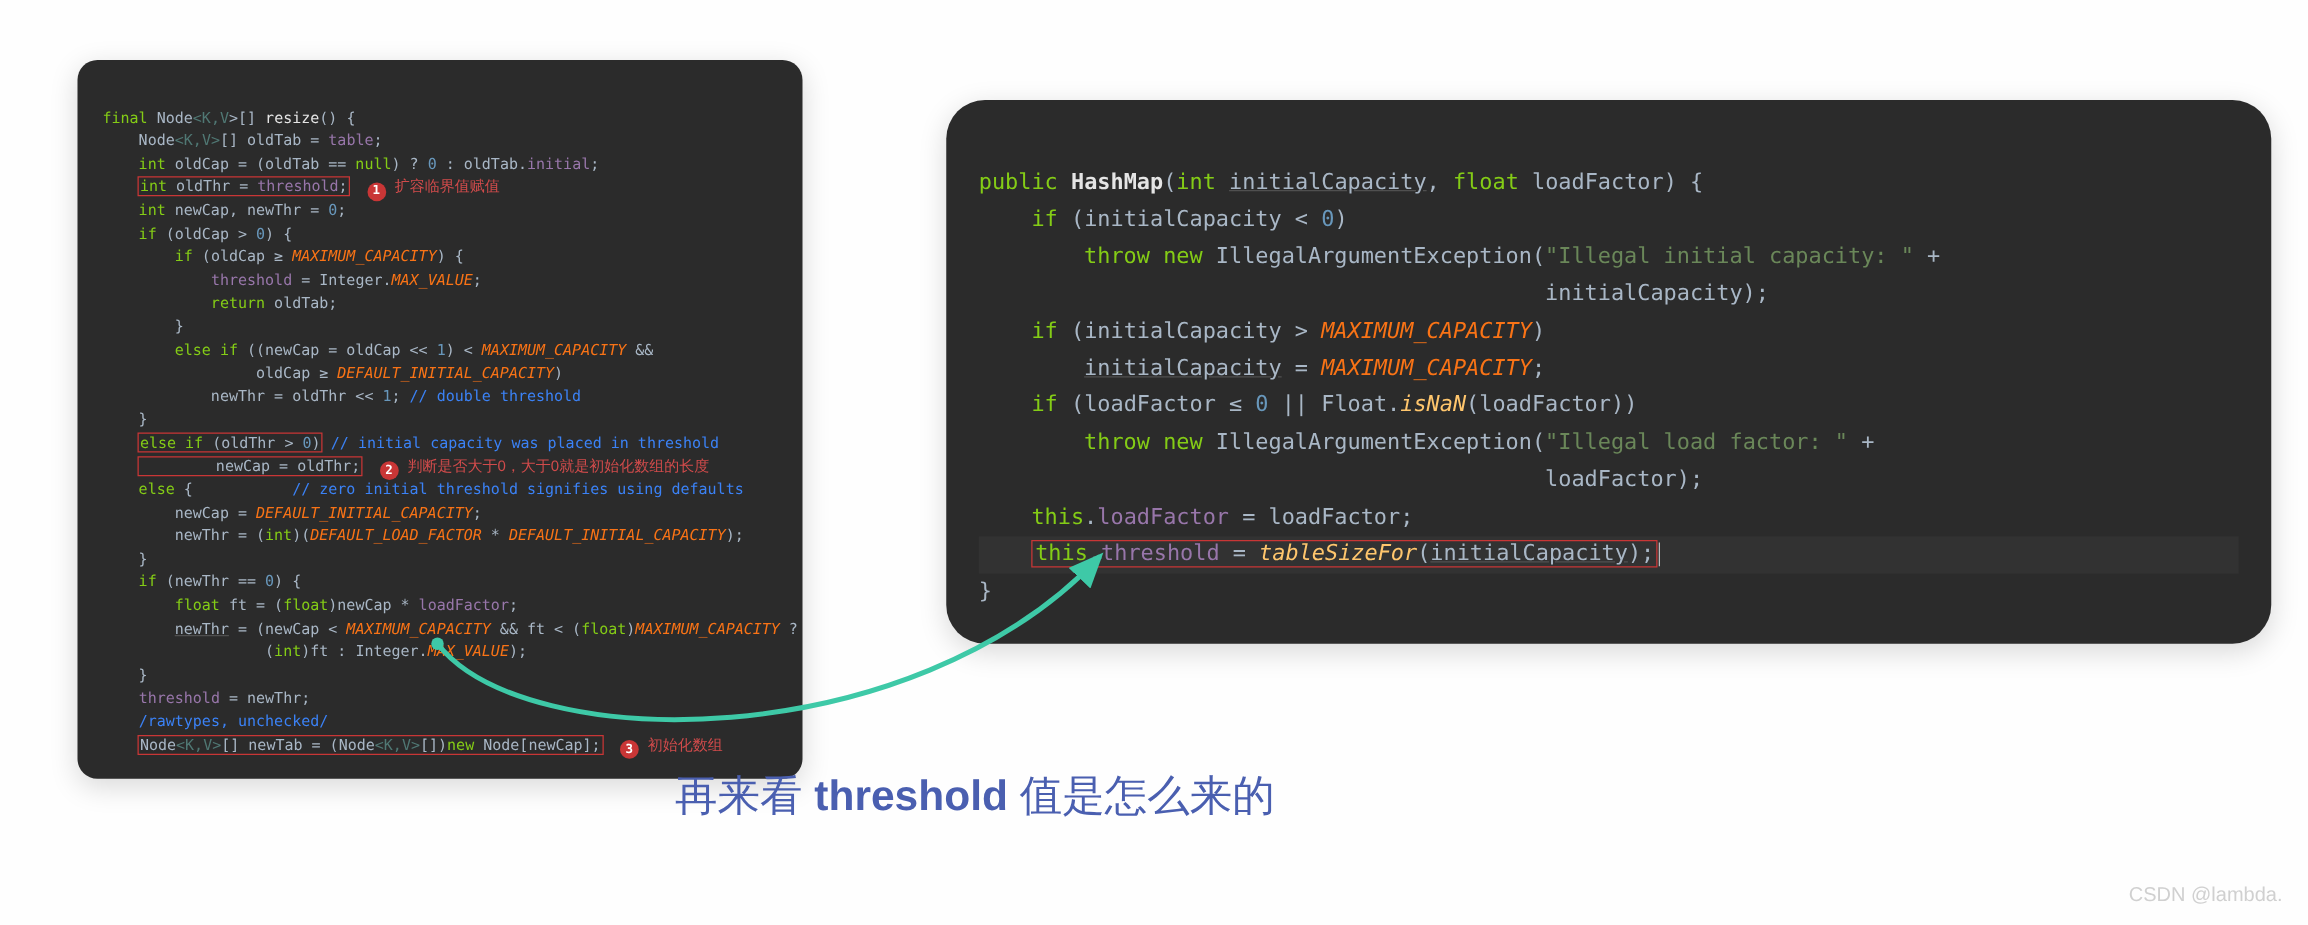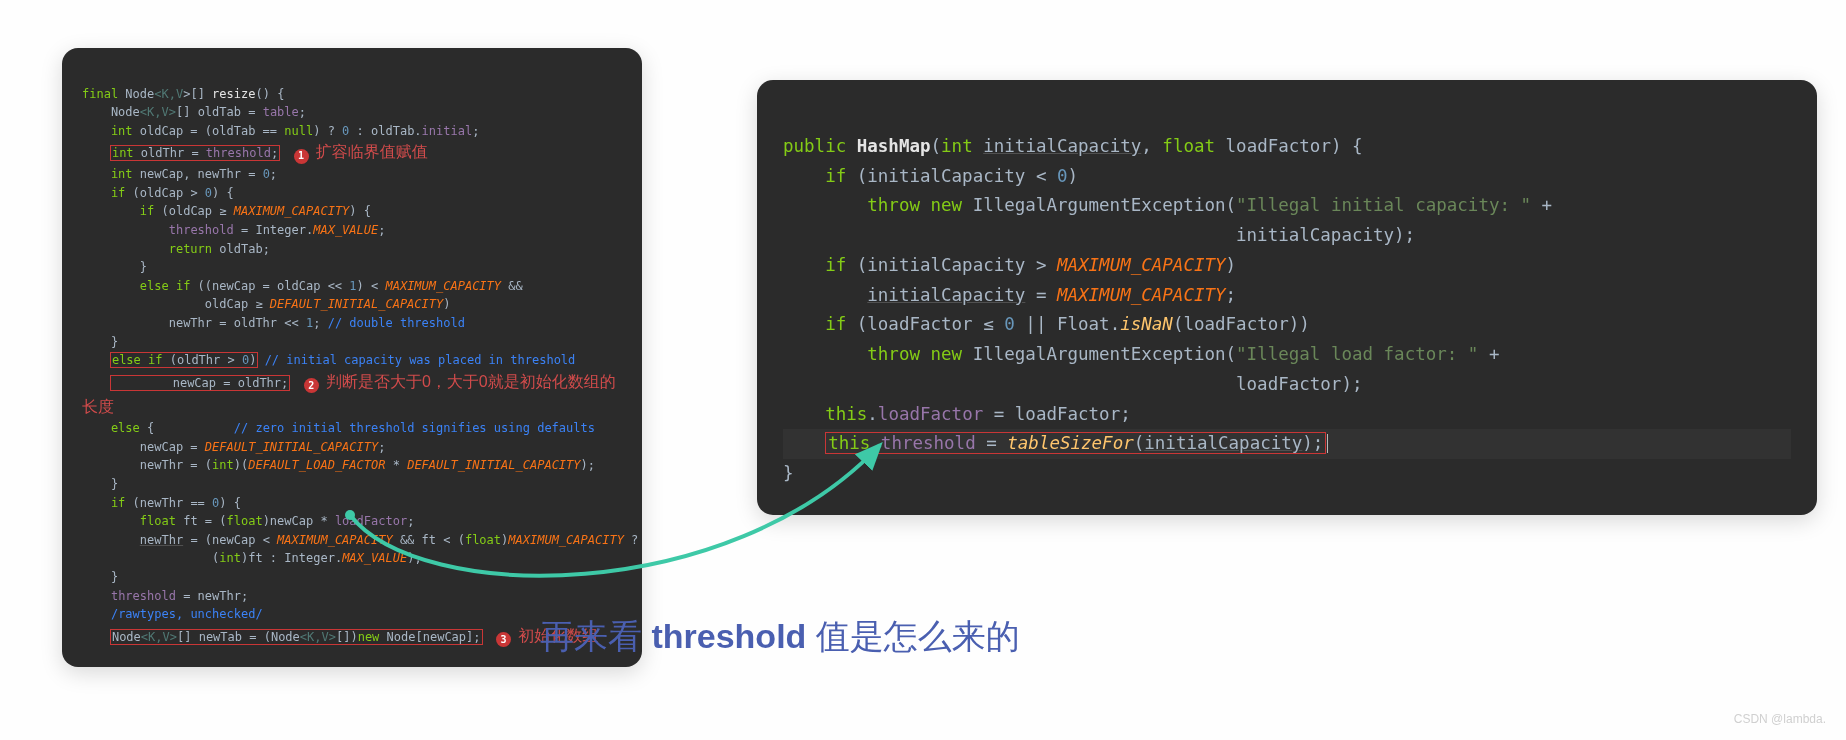--- a/index.html
+++ b/index.html
@@ -16,21 +16,21 @@
     background: #2b2b2b;
     border-radius: 16px;
     box-shadow: 0 6px 22px rgba(0,0,0,0.15);
     padding: 18px 20px;
     color: #a9b7c6;
     font-size: 12px;
     line-height: 1.55;
     white-space: pre;
   }
   .panel-left { left: 62px; top: 48px; width: 580px; }
-  .panel-right { left: 757px; top: 80px; width: 1060px; font-size: 17.5px; line-height: 1.7; padding: 22px 26px 26px 26px; }
+  .panel-right { left: 757px; top: 80px; width: 1060px; font-size: 17.5px; line-height: 1.7; padding: 22px 26px 26px 26px; border-radius: 31px; }
 
   
   .kw { color: #84cc16; }       
   .num { color: #6897bb; }
   .gp { color: #507874; }       
   .field { color: #9876aa; font-style: normal; } 
   .fieldI { color: #f97316; font-style: italic; }
   .str { color: #6a8759; }      
   .cmt { color: #3b82f6; }      
   .method { color: #e5e5e5; }
@@ -58,21 +58,21 @@
     width: 15px; height: 15px;
     background: #c93636;
     color: #fff;
     font-size: 10px;
     border-radius: 50%;
     align-items: center; justify-content: center;
     font-weight: bold;
     position: relative;
     top: 2px;
   }
-  .anno { color: #d14b4b; font-family: 'PingFang SC', 'Microsoft YaHei', sans-serif; font-size: 16px; white-space: normal; }
+  .anno { color: #d14b4b; font-family: 'PingFang SC', 'Microsoft YaHei', sans-serif; font-size: 12px; white-space: normal; }
   .anno-r { color: #d14b4b; font-family: 'PingFang SC', 'Microsoft YaHei', sans-serif; font-size: 18px; white-space: normal; display:block; margin-top:6px;}
 
   .caption {
     position: absolute;
     left: 540px; top: 614px;
     font-family: 'STKaiti','KaiTi','PingFang SC', sans-serif;
     font-size: 34px;
     color: #4a5fb0;
   }
   .caption b { font-weight: bold; }
@@ -82,21 +82,21 @@
     left: 300px; top: 435px;
     width: 640px; height: 150px;
     pointer-events:none;
   }
 
   .cursor { display:inline-block; width:1px; height:1.1em; background:#bbb; vertical-align: text-bottom; margin-left:1px;}
 
   .watermark {
     position: absolute;
     right: 20px; bottom: 14px;
-    font-size: 12px;
+    font-size: 16px;
     color: #d0d0d0;
     font-family: sans-serif;
   }
 </style>
 </head>
 <body>
 
 <div class="panel panel-left">
 <span class="kw">final</span><span> Node</span><span class="gp">&lt;</span><span class="gp">K</span><span class="gp">,</span><span class="gp">V</span><span>&gt;[] </span><span class="method">resize</span><span>() {</span>
 <span>    Node</span><span class="gp">&lt;</span><span class="gp">K</span><span class="gp">,</span><span class="gp">V</span><span class="gp">&gt;</span><span>[] oldTab = </span><span class="field">table</span><span>;</span>

